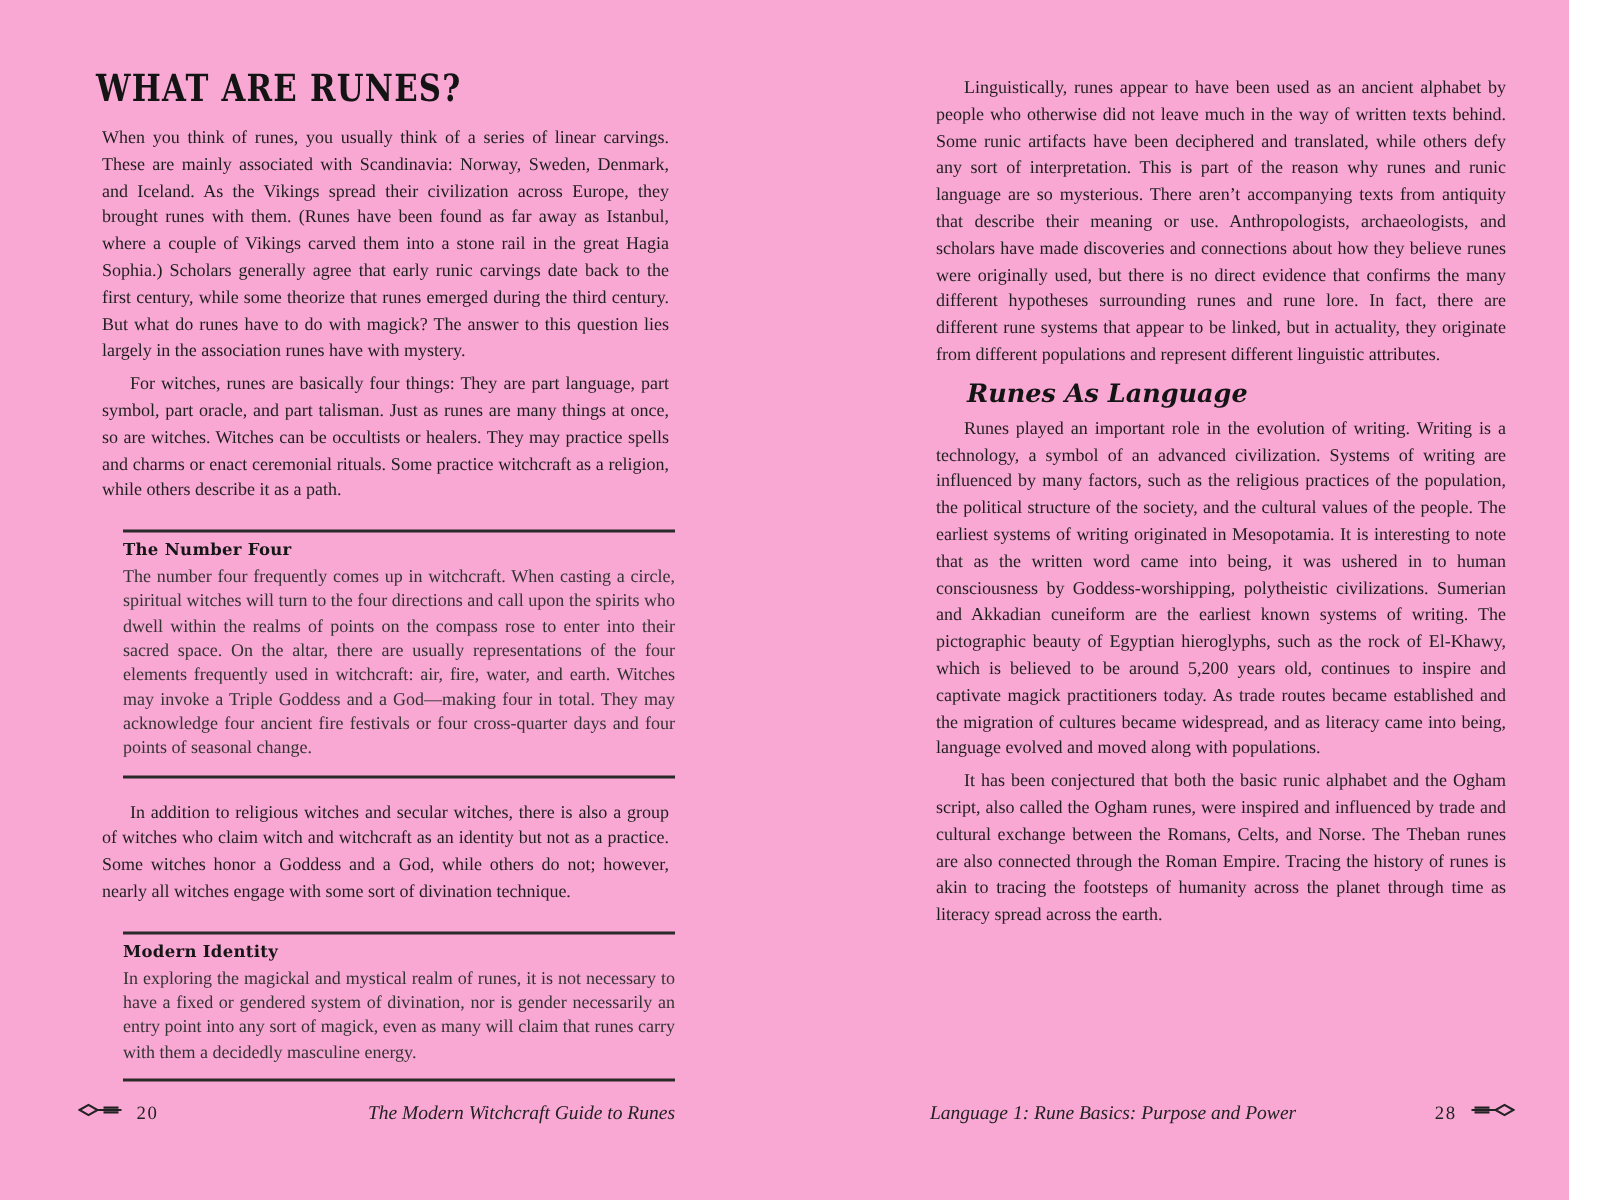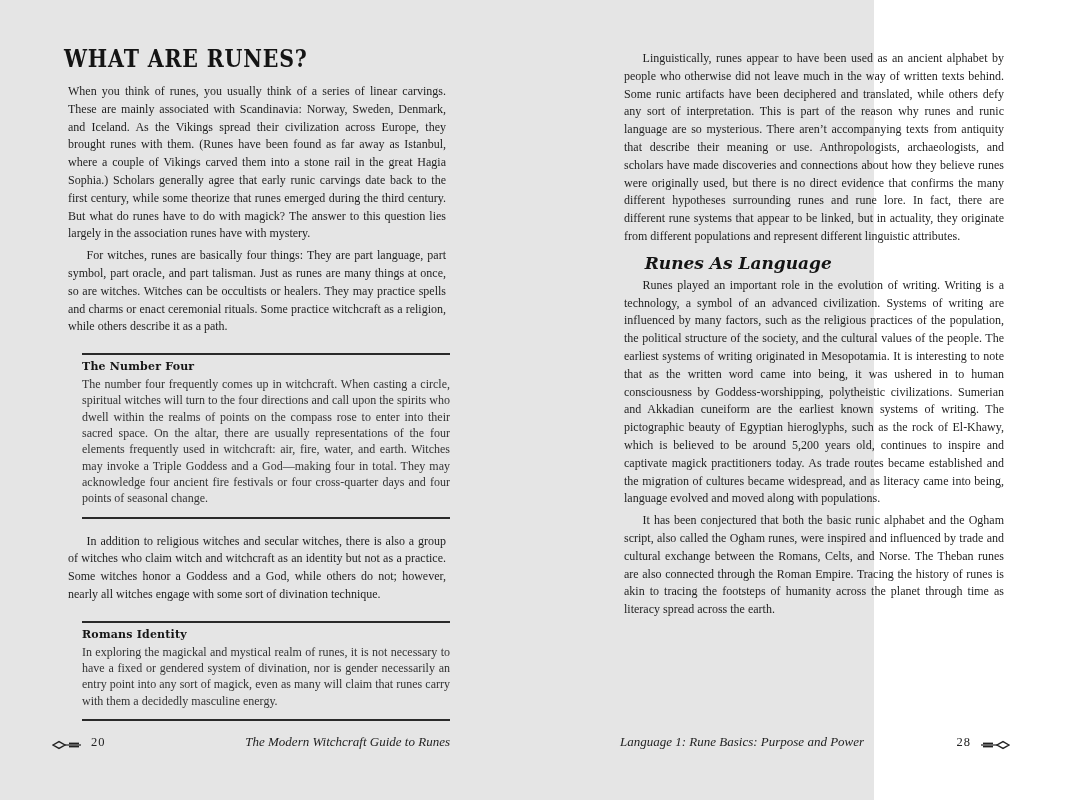--- a/index.html
+++ b/index.html
@@ -1,21 +1,21 @@
 <!DOCTYPE html>
 <html><head>
 <meta charset="utf-8">
 <style>
   html,body{margin:0;padding:0;}
   body{
     width:1066px;height:800px;background:#ffffff;overflow:hidden;
     font-family:"Liberation Serif", serif;color:#1e1e1e;
     -webkit-font-smoothing:antialiased;
   }
-  .spread{position:relative;width:874px;height:800px;background:#e5e5e5;}
+  .spread{position:relative;width:1046px;height:800px;background:#f9a8d4;}
 
   
   .page-left{position:absolute;left:64px;top:44px;width:386px;}
   .chapter-title{
     font-family:"DejaVu Serif", serif;font-weight:bold;font-size:25px;
     letter-spacing:1px;color:#141414;transform:scaleX(.82);transform-origin:left;
     white-space:nowrap;margin:0 0 10px 0;
   }
   .body-text p{
     margin:4px;font-size:12px;line-height:17.8px;text-align:justify;
@@ -44,21 +44,21 @@
 
   
   .footer{
     position:absolute;top:734px;display:flex;align-items:center;
     font-size:12.2px;color:#222222;
   }
   .footer-left{left:52px;width:398px;justify-content:space-between;}
   .footer-right{left:620px;width:390px;justify-content:space-between;}
   .folio{font-size:12.5px;letter-spacing:1px;}
   .running-title{font-style:italic;font-size:13px;}
-  .folio-group{display:flex;align-items:flex-end;gap:9px;}
+  .folio-group{display:flex;align-items:flex-start;gap:9px;}
   .orn svg{display:block;}
 </style>
 </head>
 <body>
 
 <div class="spread">
 
   <div class="page-left">
     <h1 class="chapter-title">WHAT ARE RUNES?</h1>
 
@@ -70,21 +70,21 @@
     <div class="callout">
       <h2 class="callout-title">The Number Four</h2>
       <p class="callout-text">The number four frequently comes up in witchcraft. When casting a circle, spiritual witches will turn to the four directions and call upon the spirits who dwell within the realms of points on the compass rose to enter into their sacred space. On the altar, there are usually representations of the four elements frequently used in witchcraft: air, fire, water, and earth. Witches may invoke a Triple Goddess and a God—making four in total. They may acknowledge four ancient fire festivals or four cross-quarter days and four points of seasonal change.</p>
     </div>
 
     <div class="body-text">
       <p class="indent">In addition to religious witches and secular witches, there is also a group of witches who claim witch and witchcraft as an identity but not as a practice. Some witches honor a Goddess and a God, while others do not; however, nearly all witches engage with some sort of divination technique.</p>
     </div>
 
     <div class="callout">
-      <h2 class="callout-title">Romans Identity</h2>
+      <h2 class="callout-title">Modern Identity</h2>
       <p class="callout-text">In exploring the magickal and mystical realm of runes, it is not necessary to have a fixed or gendered system of divination, nor is gender necessarily an entry point into any sort of magick, even as many will claim that runes carry with them a decidedly masculine energy.</p>
     </div>
   </div>
 
   <div class="footer footer-left">
     <span class="folio-group">
       <span class="orn">
         <svg width="30" height="10" viewBox="0 0 30 10">
           <path d="M1 5 L7 1.6 L13 5 L7 8.4 Z" fill="none" stroke="#222" stroke-width="1.4"></path>
           <line x1="13" y1="5" x2="29" y2="5" stroke="#222" stroke-width="1.2"></line>

